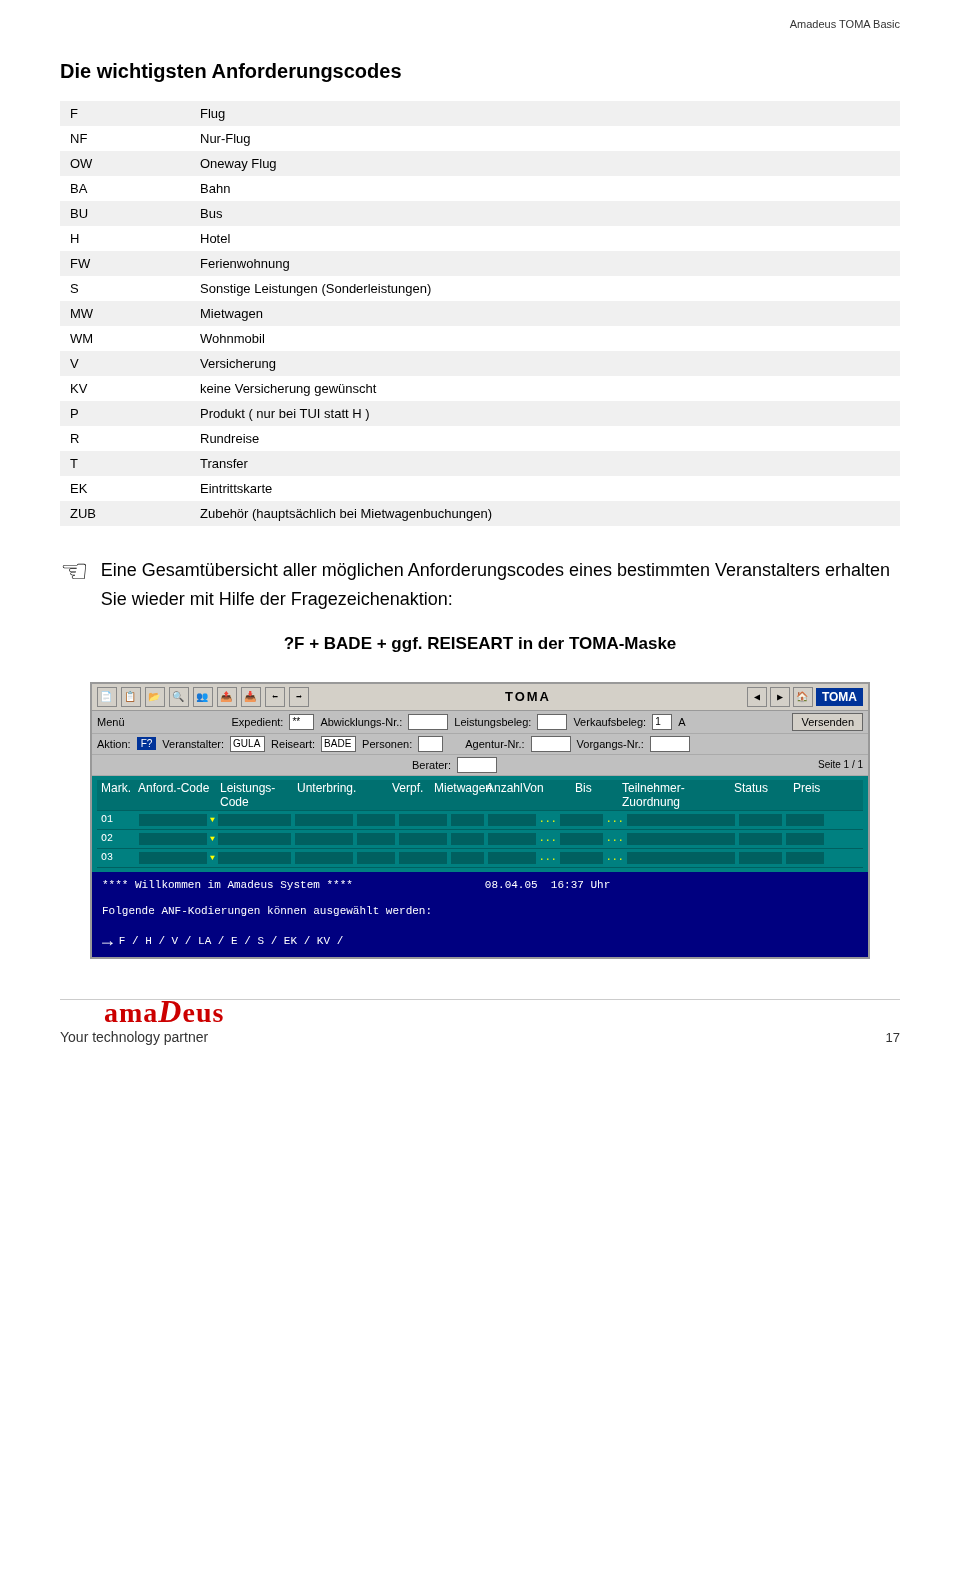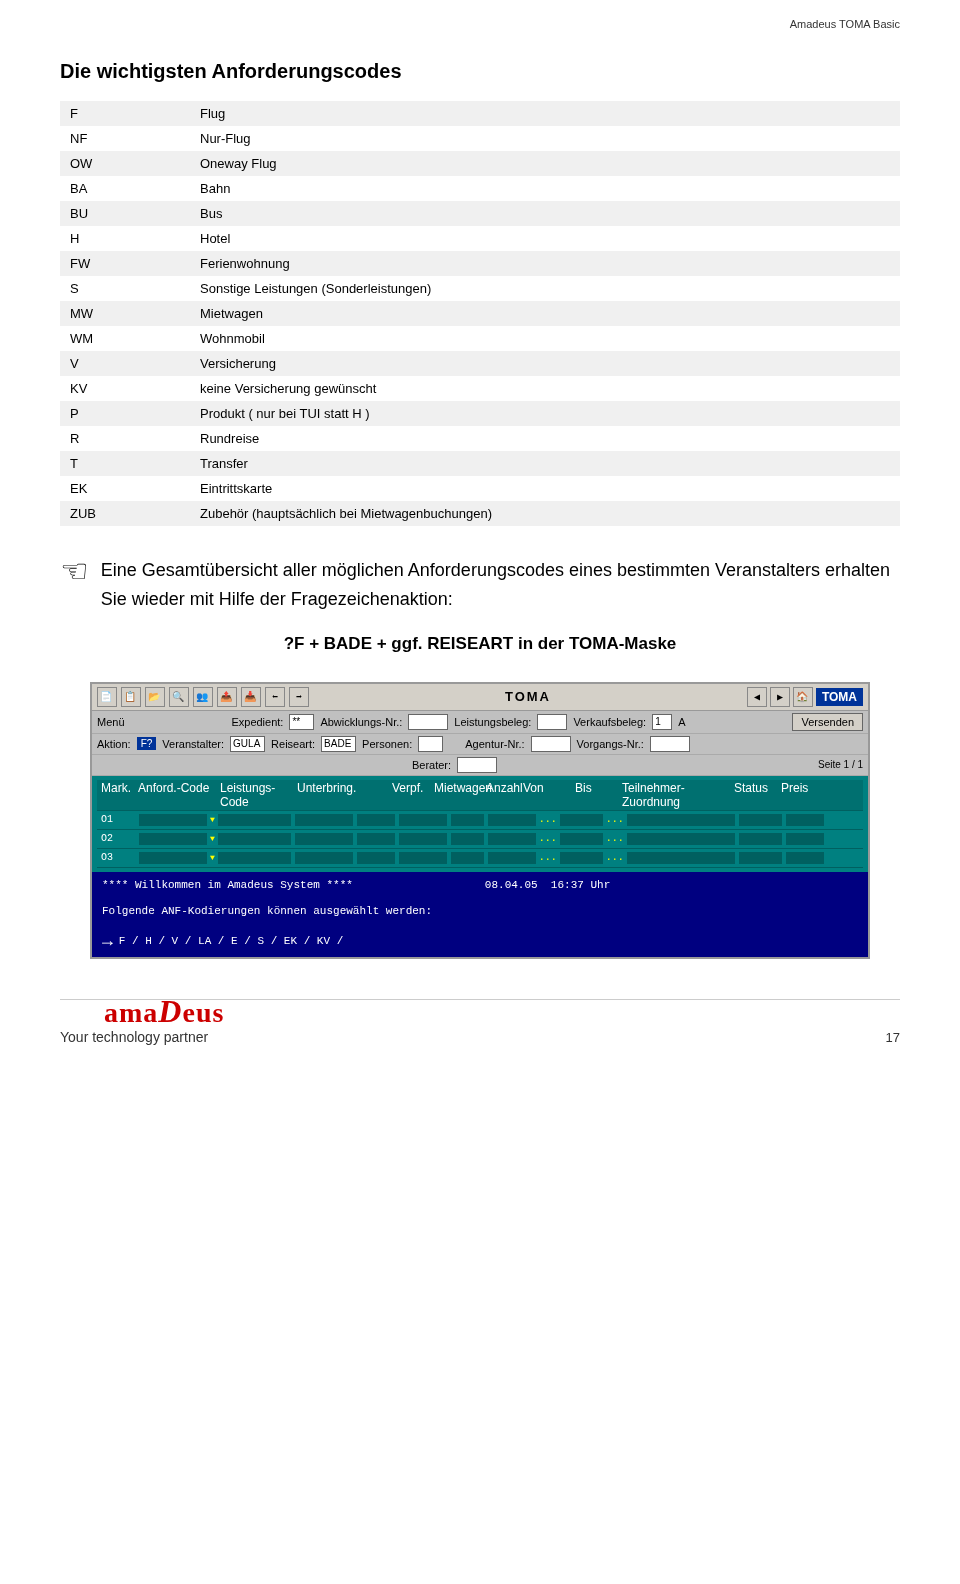--- a/index.html
+++ b/index.html
@@ -268,21 +268,21 @@
     .col-code { width: 80px; }
     .col-leist { width: 75px; }
     .col-unter { width: 60px; }
     .col-verpf { width: 40px; margin-left: 33px; }
     .col-beleg { width: 50px; }
     .col-anz { width: 35px; }
     .col-von { width: 50px; }
     .col-bis { width: 45px; }
     .col-teiln { width: 110px; }
     .col-status { width: 45px; }
-    .col-preis { width: 40px; }
+    .col-preis { width: 40px; margin-left: 12px; }
   </style>
 </head>
 <body>
 
 <div class="page-container">
 
   <div class="header-title">Amadeus TOMA Basic</div>
 
   <h1 class="section-title">Die wichtigsten Anforderungscodes</h1>
 

